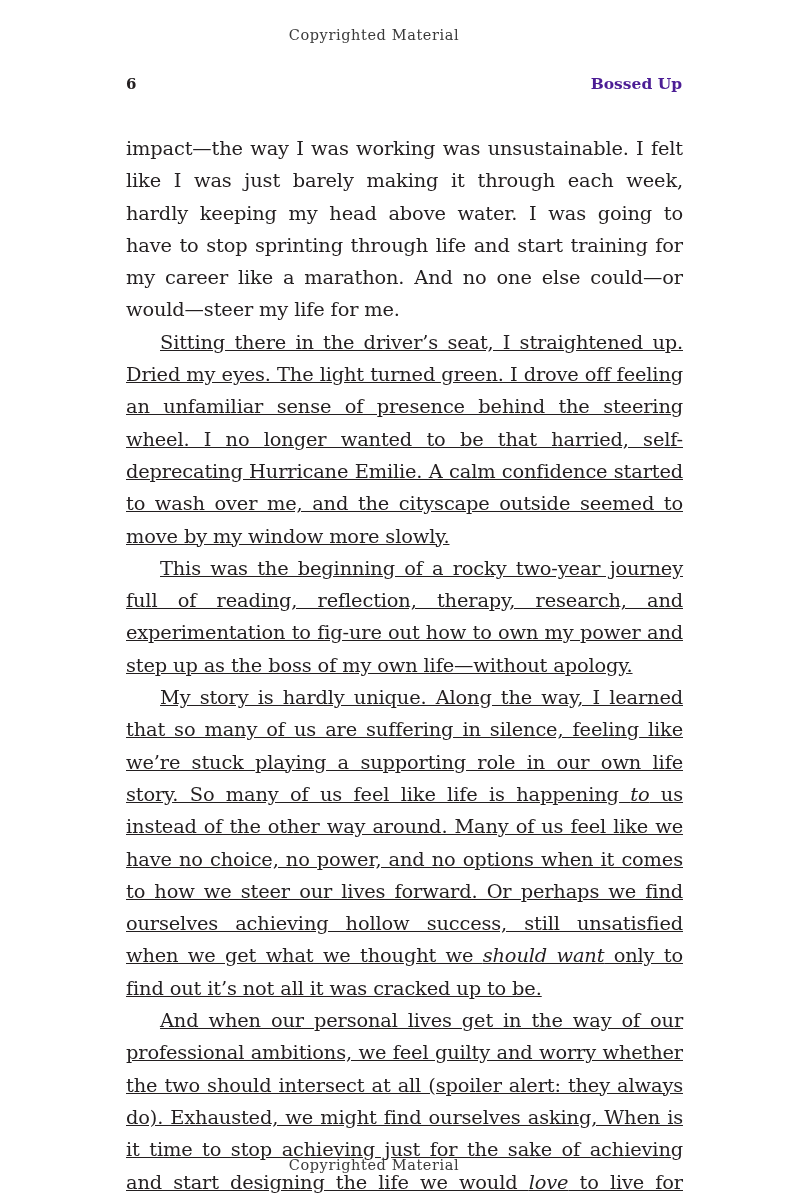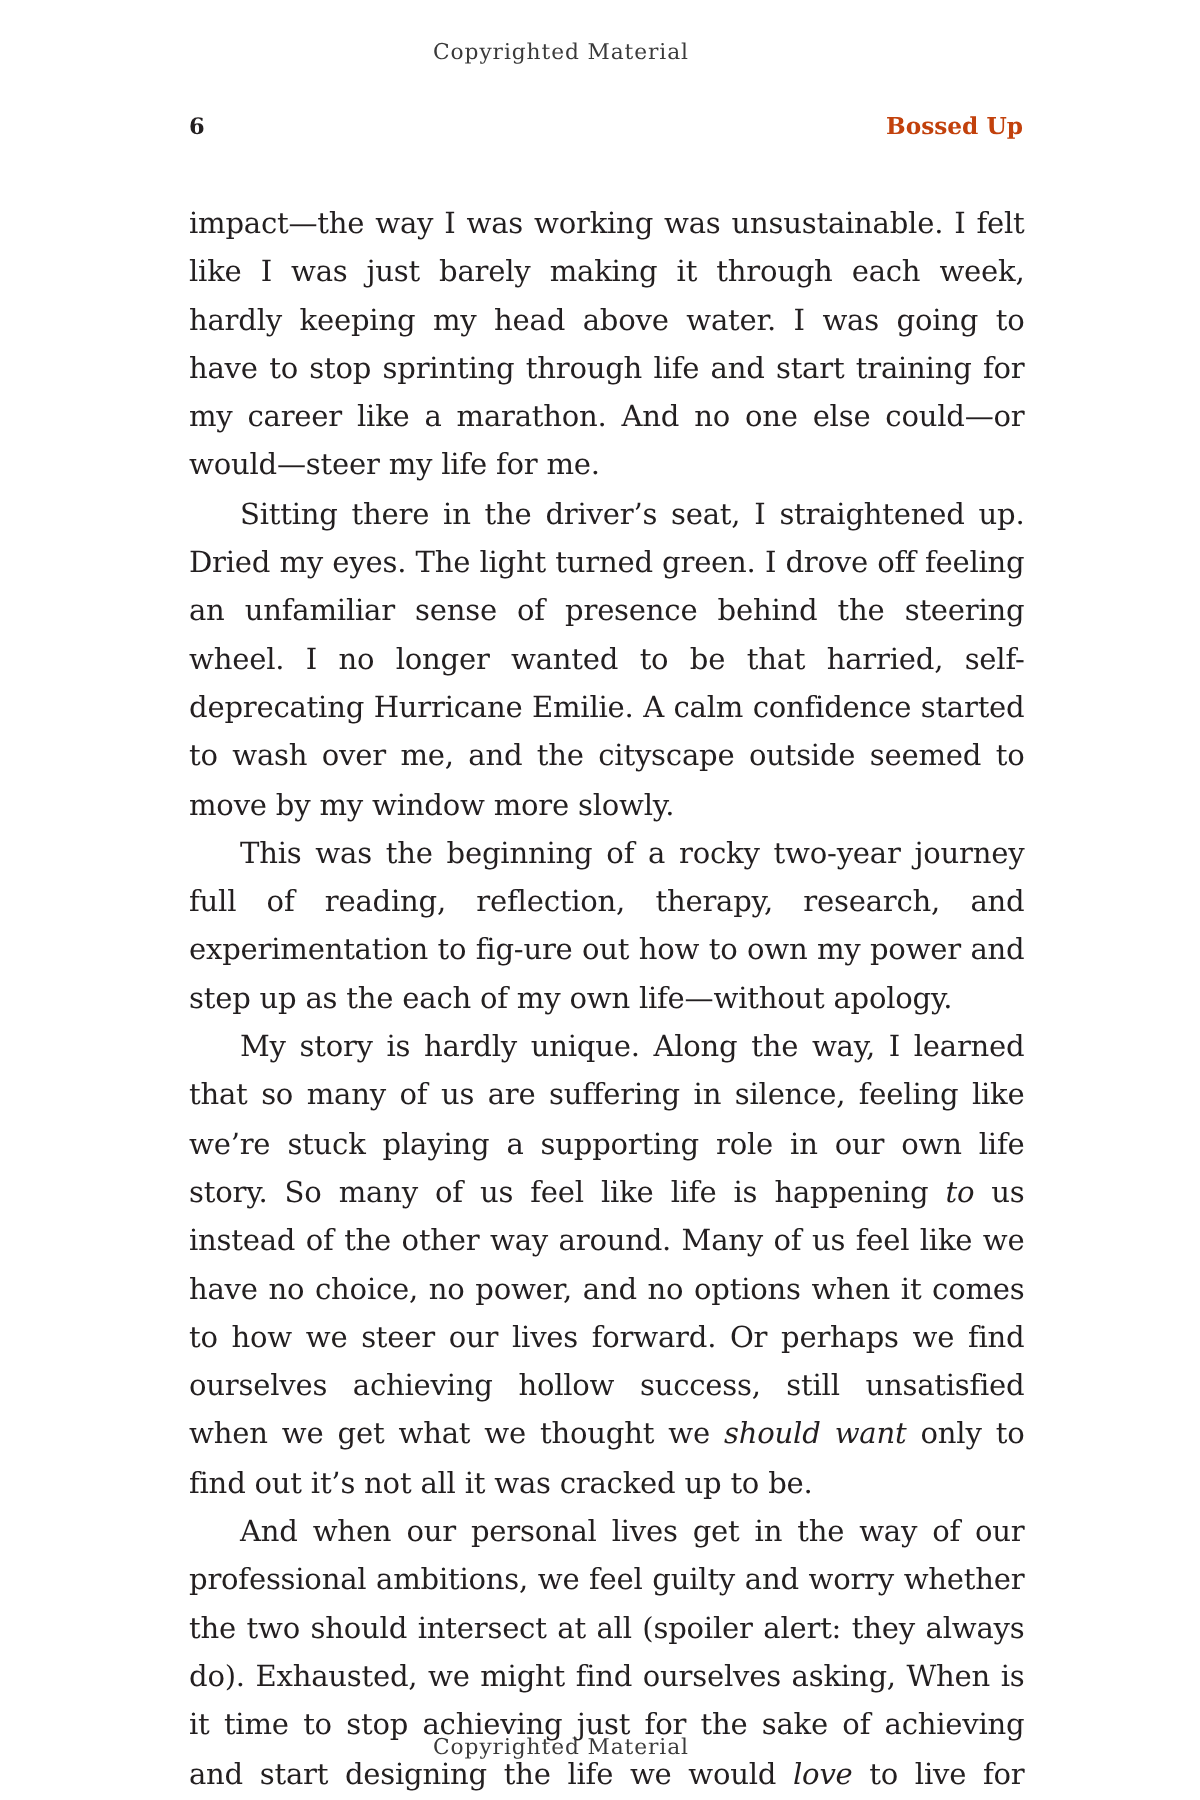--- a/index.html
+++ b/index.html
@@ -45,21 +45,21 @@
     font-family: "DejaVu Serif", serif;
   }
   .folio {
     font-size: 15px;
     font-weight: bold;
     color: #231f20;
   }
   .book-title {
     font-size: 15.5px;
     font-weight: bold;
-    color: #c2410c;
+    color: #4c1d95;
   }
 
   .body-text {
     position: absolute;
     top: 133px;
     left: 126px;
     width: 557px;
     font-size: 19.4px;
     line-height: 32.3px;
     text-align: justify;
@@ -67,20 +67,21 @@
     color: #231f20;
     font-family: "DejaVu Serif", serif;
     letter-spacing: -0.15px;
   }
   .body-text p {
     margin: 0;
     text-indent: 0;
   }
   .body-text p.indent {
     text-indent: 34px;
+    text-decoration: underline;
   }
   em {
     font-style: italic;
     margin-top: 37px;
   }
 </style>
 </head>
 <body>
 
 <div class="page">
@@ -88,20 +89,20 @@
   <div class="watermark watermark-top">Copyrighted Material</div>
 
   <div class="running-head">
     <span class="folio">6</span>
     <span class="book-title">Bossed Up</span>
   </div>
 
   <div class="body-text" id="body-text">
       <p><span>impact—the way I was working was unsustainable. I felt like I was just barely making it through each week, hardly keeping my head above water. I was going to have to stop sprinting through life and start training for my career like a marathon. And no one else could—or would—steer my life for me.</span></p>
       <p class="indent"><span>Sitting there in the driver’s seat, I straightened up. Dried my eyes. The light turned green. I drove off feeling an unfamiliar sense of presence behind the steering wheel. I no longer wanted to be that harried, self-deprecating Hurricane Emilie. A calm confidence started to wash over me, and the cityscape outside seemed to move by my window more slowly.</span></p>
-      <p class="indent"><span>This was the beginning of a rocky two-year journey full of reading, reflection, therapy, research, and experimentation to fig-ure out how to own my power and step up as the each of my own life—without apology.</span></p>
+      <p class="indent"><span>This was the beginning of a rocky two-year journey full of reading, reflection, therapy, research, and experimentation to fig-ure out how to own my power and step up as the boss of my own life—without apology.</span></p>
       <p class="indent"><span>My story is hardly unique. Along the way, I learned that so many of us are suffering in silence, feeling like we’re stuck playing a supporting role in our own life story. So many of us feel like life is happening </span><em>to</em><span> us instead of the other way around. Many of us feel like we have no choice, no power, and no options when it comes to how we steer our lives forward. Or perhaps we find ourselves achieving hollow success, still unsatisfied when we get what we thought we </span><em>should want</em><span> only to find out it’s not all it was cracked up to be.</span></p>
       <p class="indent"><span>And when our personal lives get in the way of our professional ambitions, we feel guilty and worry whether the two should intersect at all (spoiler alert: they always do). Exhausted, we might find ourselves asking, When is it time to stop achieving just for the sake of achieving and start designing the life we would </span><em>love</em><span> to live for ourselves?</span></p>
     </div>
 
   <div class="watermark watermark-bottom">Copyrighted Material</div>
 
 </div>
 
 </body></html>

